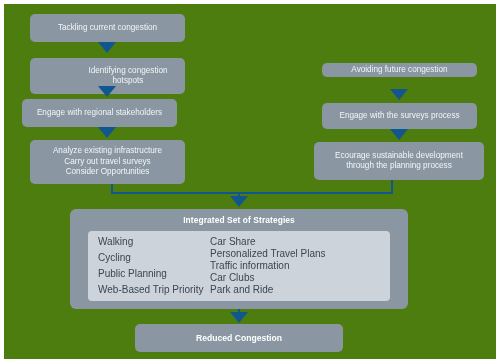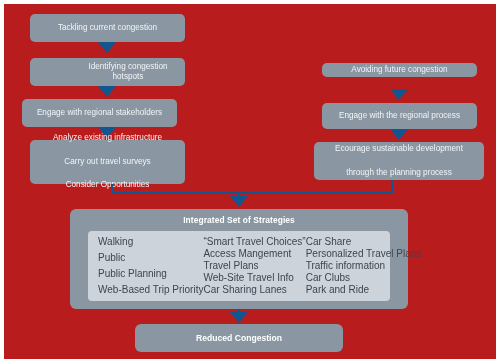--- a/index.html
+++ b/index.html
@@ -11,21 +11,21 @@
     width: 500px;
     height: 363px;
     background: #ffffff;
     font-family: "Liberation Sans", sans-serif;
     overflow: hidden;
   }
   #canvas {
     position: relative;
     width: 500px;
     height: 363px;
-    background: #b91c1c;
+    background: #4d7c0f;
     box-sizing: border-box;
     border: 4px solid #ffffff;
     overflow: hidden;
   }
   
   .node {
     position: absolute;
     background: #8a97a3;
     border-radius: 5px;
     color: #f2f5f7;
@@ -33,21 +33,20 @@
     line-height: 10.5px;
     display: flex;
     align-items: center;
     justify-content: center;
     text-align: center;
     box-sizing: border-box;
     padding: 3px 6px;
   }
   .node-multiline {
     flex-direction: column;
-    gap: 13px;
   }
   .node-multiline span {
     display: block;
   }
   
   .arrow {
     position: absolute;
     width: 0;
     height: 0;
     border-left: 9px solid transparent;
@@ -117,21 +116,21 @@
 <body>
 
 <div id="canvas">
 
   <div class="node" id="left-step-1" style="left:26px; top:10px; width:155px; height:28px;">
     <span>Tackling current congestion</span>
   </div>
 
   <div class="arrow" style="left:94px; top:38px;"></div>
 
-  <div class="node" id="left-step-2" style="left:26px; top:54px; width:155px; height:28px;padding-left:47px;">
+  <div class="node" id="left-step-2" style="left:26px; top:54px; width:155px; height:36px;padding-left:47px;">
     <span>Identifying congestion hotspots</span>
   </div>
 
   <div class="arrow" style="left:94px; top:82px;"></div>
 
   <div class="node" id="left-step-3" style="left:18px; top:95px; width:155px; height:28px;">
     <span>Engage with regional stakeholders</span>
   </div>
 
   <div class="arrow" style="left:94px; top:123px;"></div>
@@ -142,21 +141,21 @@
     <span>Consider Opportunities</span>
   </div>
 
   <div class="node" id="right-step-1" style="left:318px; top:59px; width:155px; height:14px;">
     <span>Avoiding future congestion</span>
   </div>
 
   <div class="arrow" style="left:386px; top:85px;"></div>
 
   <div class="node" id="right-step-2" style="left:318px; top:99px; width:155px; height:26px;">
-    <span>Engage with the regional process</span>
+    <span>Engage with the surveys process</span>
   </div>
 
   <div class="arrow" style="left:386px; top:125px;"></div>
 
   <div class="node node-multiline" id="right-step-3" style="left:310px; top:138px; width:170px; height:38px;">
     <span>Ecourage sustainable development</span>
     <span>through the planning process</span>
   </div>
 
   <div class="vline" style="left:107px; top:180px; height:10px;"></div>
@@ -165,44 +164,37 @@
   <div class="vline" style="left:234px; top:188px; height:5px;"></div>
   <div class="arrow" style="left:226px; top:192px;"></div>
 
   <div id="strategies-panel" style="left:66px; top:205px; width:338px; height:100px;">
     <div id="strategies-title">Integrated Set of Strategies</div>
 
     <div id="strategies-list">
 
       <div class="strategy-col" id="col-0">
         <div class="strategy-item">Walking</div>
-        <div class="strategy-item">Public</div>
+        <div class="strategy-item">Cycling</div>
         <div class="strategy-item">Public Planning</div>
         <div class="strategy-item">Web-Based Trip Priority</div>
       </div>
 
-      <div class="strategy-col" id="col-1">
-        <div class="strategy-item">“Smart Travel Choices”</div>
-        <div class="strategy-item">Access Mangement</div>
-        <div class="strategy-item">Travel Plans</div>
-        <div class="strategy-item">Web-Site Travel Info</div>
-        <div class="strategy-item">Car Sharing Lanes</div>
-      </div>
 
       <div class="strategy-col" id="col-2">
         <div class="strategy-item">Car Share</div>
         <div class="strategy-item">Personalized Travel Plans</div>
         <div class="strategy-item">Traffic information</div>
         <div class="strategy-item">Car Clubs</div>
         <div class="strategy-item">Park and Ride</div>
       </div>
 
     </div>
   </div>
 
   <div class="vline" style="left:234px; top:305px; height:5px;"></div>
   <div class="arrow" style="left:226px; top:308px;"></div>
 
-  <div class="node" id="final-node" style="left:131px; top:320px; width:208px; height:28px;border-radius:6px;">
+  <div class="node" id="final-node" style="left:131px; top:320px; width:208px; height:28px;">
     <span>Reduced Congestion</span>
   </div>
 
 </div>
 
 </body></html>

